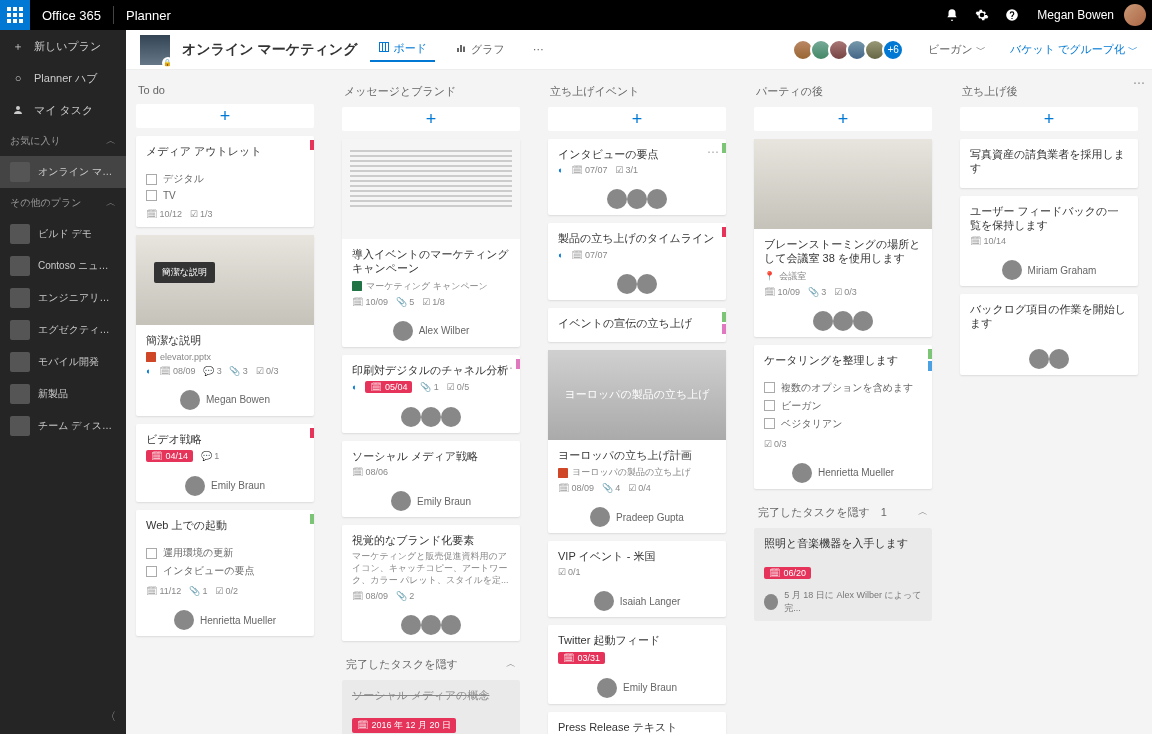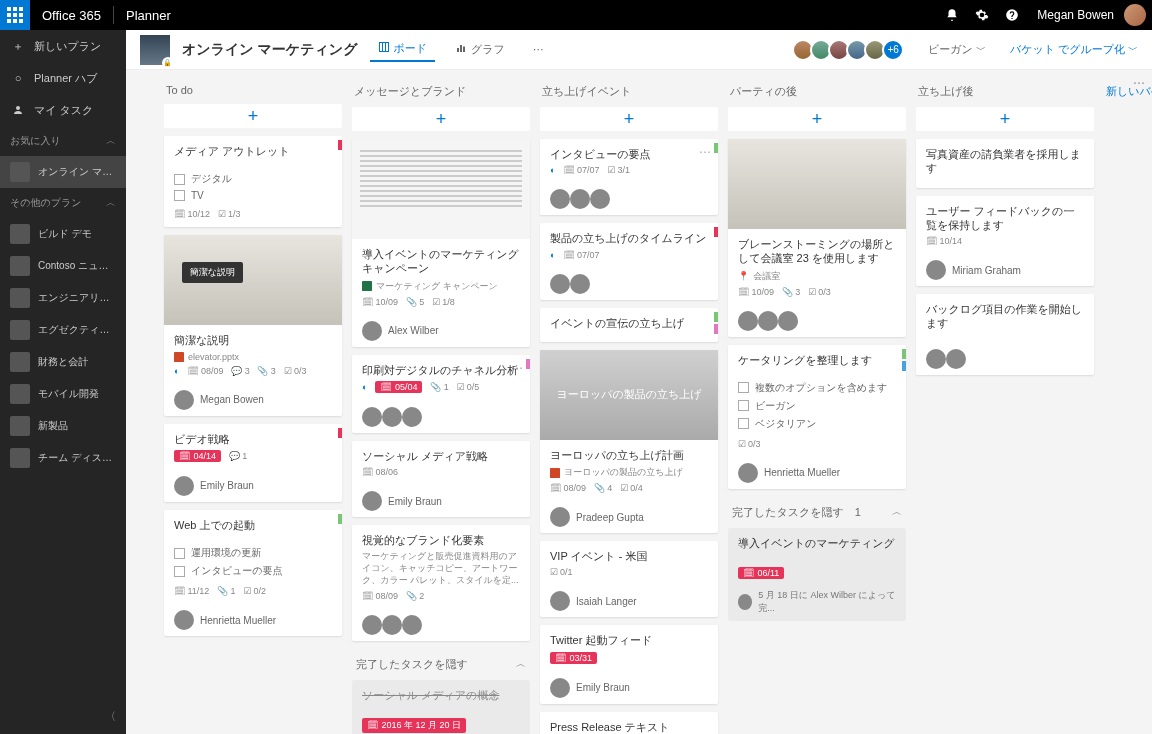--- a/index.html
+++ b/index.html
@@ -41,42 +41,42 @@
 .ph-spacer { flex: 1; }
 .member-avatars { display: flex; }
 .member-avatars .av { width: 22px; height: 22px; border-radius: 50%; margin-left: -4px; border: 2px solid #fff; }
 .av { background: #888; }
 .av.c1{background:linear-gradient(#b86,#963);} .av.c2{background:linear-gradient(#7a9,#486);} .av.c3{background:linear-gradient(#a77,#744);} .av.c4{background:linear-gradient(#79a,#468);} .av.c5{background:linear-gradient(#997,#664);}
 .more-badge { width: 22px; height: 22px; border-radius: 50%; background: #0078d4; color: #fff; font-size: 10px; display: flex; align-items: center; justify-content: center; margin-left: -4px; border: 2px solid #fff; }
 .header-link { font-size: 11px; color: #666; cursor: pointer; margin-left: 12px; display: flex; align-items: center; gap: 3px; }
 .header-link.blue { color: #0078d4; }
 
 
-.board { position: absolute; top: 70px; left: 126px; right: 0; bottom: 0; overflow: auto; padding: 10px; display: flex; gap: 10px; margin-left: 28px; }
+.board { position: absolute; top: 70px; left: 126px; right: 0; bottom: 0; overflow: auto; padding: 10px; display: flex; gap: 28px; }
 .bucket { width: 178px; flex-shrink: 0; }
 .bucket-title { font-size: 11px; color: #666; padding: 4px 2px 8px; }
 .add-task { background: #fff; height: 24px; display: flex; align-items: center; justify-content: center; color: #0078d4; font-size: 18px; cursor: pointer; border-radius: 2px; margin-bottom: 8px; }
 .add-bucket { font-size: 11px; color: #0078d4; padding: 4px 2px; cursor: pointer; white-space: nowrap; }
 
 
 .card { background: #fff; border-radius: 2px; margin-bottom: 8px; box-shadow: 0 1px 2px rgba(0,0,0,0.1); position: relative; }
 .card-img { width: 100%; height: 90px; background: linear-gradient(180deg,#d0d0d0,#aaa); display: flex; align-items: center; justify-content: center; color: #fff; font-size: 11px; position: relative; }
 .card-img.doc { background: #f5f5f5; height: 100px; }
 .card-img.office { background: linear-gradient(180deg,#e8e5de,#c5c2ba); }
 .tooltip-bubble { position: absolute; top: 30%; left: 10%; background: #333; color: #fff; padding: 4px 8px; font-size: 9px; border-radius: 2px; }
 .card-body { padding: 8px 10px; position: relative; }
 .card-title { font-size: 11px; color: #333; margin-bottom: 4px; line-height: 1.3; }
 .card-title.done { text-decoration: line-through; color: #888; }
 .card-desc { font-size: 9px; color: #888; line-height: 1.3; margin-bottom: 4px; }
 .card-attach { font-size: 9px; color: #888; display: flex; align-items: center; gap: 4px; margin-bottom: 4px; }
 .att-icon { width: 10px; height: 10px; }
 .card-meta { display: flex; align-items: center; gap: 8px; font-size: 9px; color: #888; flex-wrap: wrap; }
 .meta-item { display: flex; align-items: center; gap: 2px; }
 .date-badge { background: #e6335a; color: #fff; padding: 1px 5px; border-radius: 2px; font-size: 9px; display: inline-flex; align-items: center; gap: 3px; }
-.card-assignee { display: flex; align-items: center; gap: 6px; padding: 6px 10px; }
+.card-assignee { display: flex; align-items: center; gap: 6px; padding: 6px 10px; justify-content: center; }
 .as-av { width: 20px; height: 20px; border-radius: 50%; background: #888; }
 .as-name { font-size: 10px; color: #666; }
 .checklist { padding: 0 10px 6px; }
 .check-item { display: flex; align-items: center; gap: 6px; font-size: 10px; color: #666; padding: 2px 0; }
 .check-box { width: 11px; height: 11px; border: 1px solid #aaa; flex-shrink: 0; }
 .labels { position: absolute; right: 0; top: 0; display: flex; flex-direction: column; gap: 2px; padding: 4px 0; }
 .label-dot { width: 4px; height: 10px; }
 .l-red{background:#e6335a;}.l-green{background:#7cc576;}.l-blue{background:#4aa0e0;}.l-pink{background:#e079c0;}
 .card-more { position: absolute; top: 6px; right: 6px; color: #aaa; font-size: 12px; cursor: pointer; letter-spacing: 1px; }
 
@@ -169,24 +169,20 @@
   <div class="sb-plan">
       <div class="sb-thumb"></div>
       <div class="sb-plan-label">エンジニアリング</div>
     </div>
   <div class="sb-plan">
       <div class="sb-thumb"></div>
       <div class="sb-plan-label">エグゼクティブ コーナー</div>
     </div>
   <div class="sb-plan">
       <div class="sb-thumb"></div>
-      <div class="sb-plan-label">財務と会計</div>
-    </div>
-  <div class="sb-plan">
-      <div class="sb-thumb"></div>
       <div class="sb-plan-label">モバイル開発</div>
     </div>
   <div class="sb-plan">
       <div class="sb-thumb"></div>
       <div class="sb-plan-label">新製品</div>
     </div>
   <div class="sb-plan">
       <div class="sb-thumb"></div>
       <div class="sb-plan-label">チーム ディスカッション</div>
     </div>
@@ -559,21 +555,21 @@
     </div>
   </div>
 
   <div class="bucket">
     <div class="bucket-title">パーティの後</div>
     <div class="add-task">+</div>
 
     <div class="card">
       <div class="card-img office"></div>
       <div class="card-body">
-        <div class="card-title">ブレーンストーミングの場所として会議室 23 を使用します</div>
+        <div class="card-title">ブレーンストーミングの場所として会議室 38 を使用します</div>
         <div class="card-attach">📍 <span>会議室</span></div>
         <div class="card-meta">
           <span class="meta-item">🗓 <span>10/09</span></span>
           <span class="meta-item">📎 <span>3</span></span>
           <span class="meta-item">☑ <span>0/3</span></span>
         </div>
       </div>
       <div class="card-assignee">
           <div class="as-av c1"></div>
           <div class="as-av c2" style="margin-left:-6px"></div>
@@ -613,24 +609,24 @@
           <span class="as-name">Henrietta Mueller</span>
         </div>
     </div>
 
     <div class="completed-section">
         <span>完了したタスクを隠す　1</span>
         <span class="chev">︿</span>
       </div>
     <div class="completed-card">
       <div class="card-body">
-          <div class="card-title">導入イベントのマーケティング</div>
+          <div class="card-title">照明と音楽機器を入手します</div>
         </div>
       <div class="card-more">⋯</div>
-      <span class="date-badge">🗓 <span>06/11</span></span>
+      <span class="date-badge">🗓 <span>06/20</span></span>
       <div class="completed-note">
           <div class="as-av c4" style="width:16px;height:16px"></div>
           <span>5 月 18 日に Alex Wilber によって完...</span>
         </div>
     </div>
   </div>
 
   <div class="bucket">
     <div class="bucket-title">立ち上げ後</div>
     <div class="add-task">+</div>

